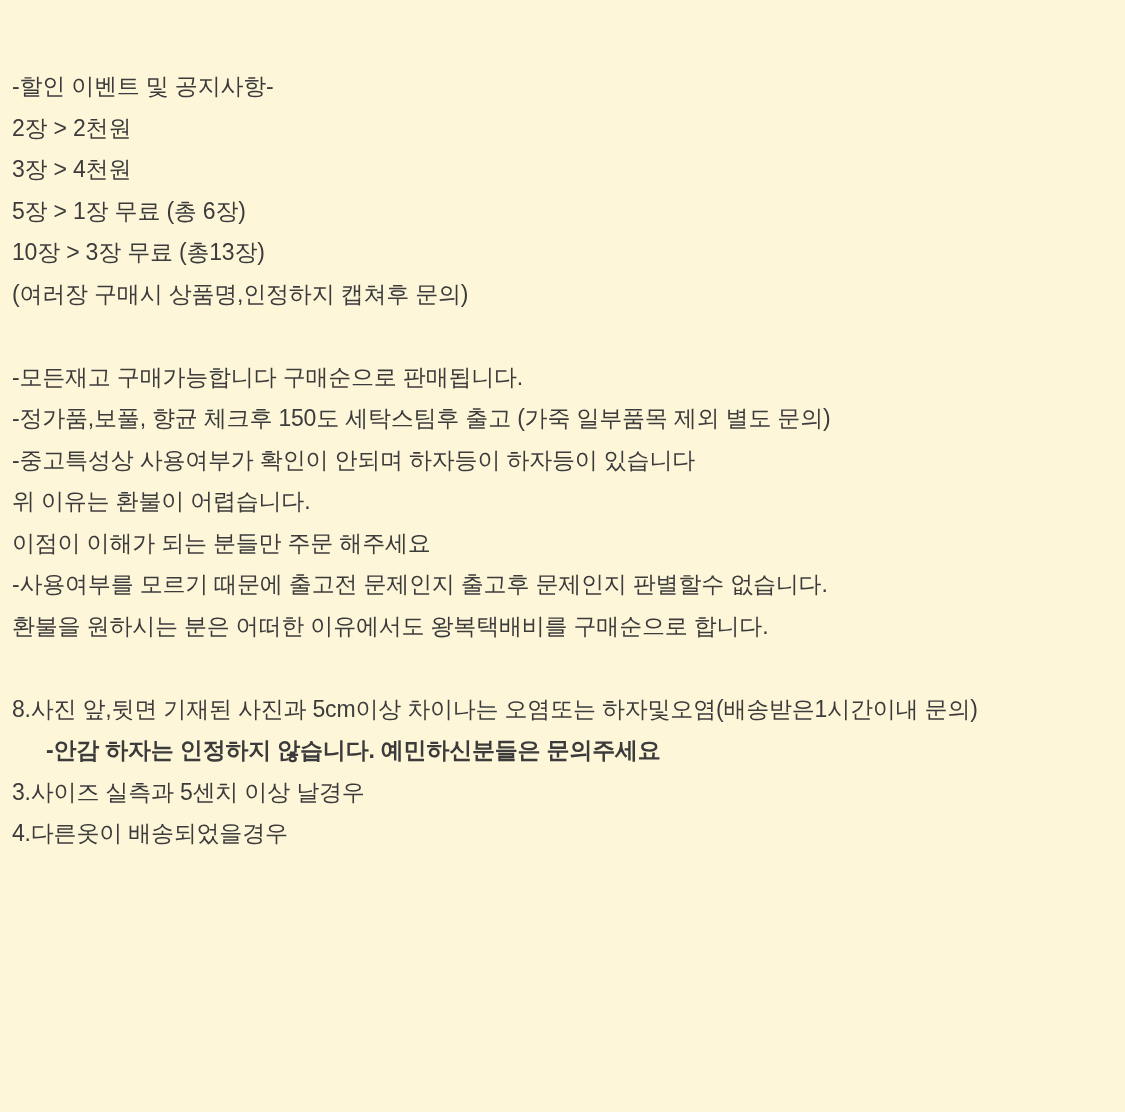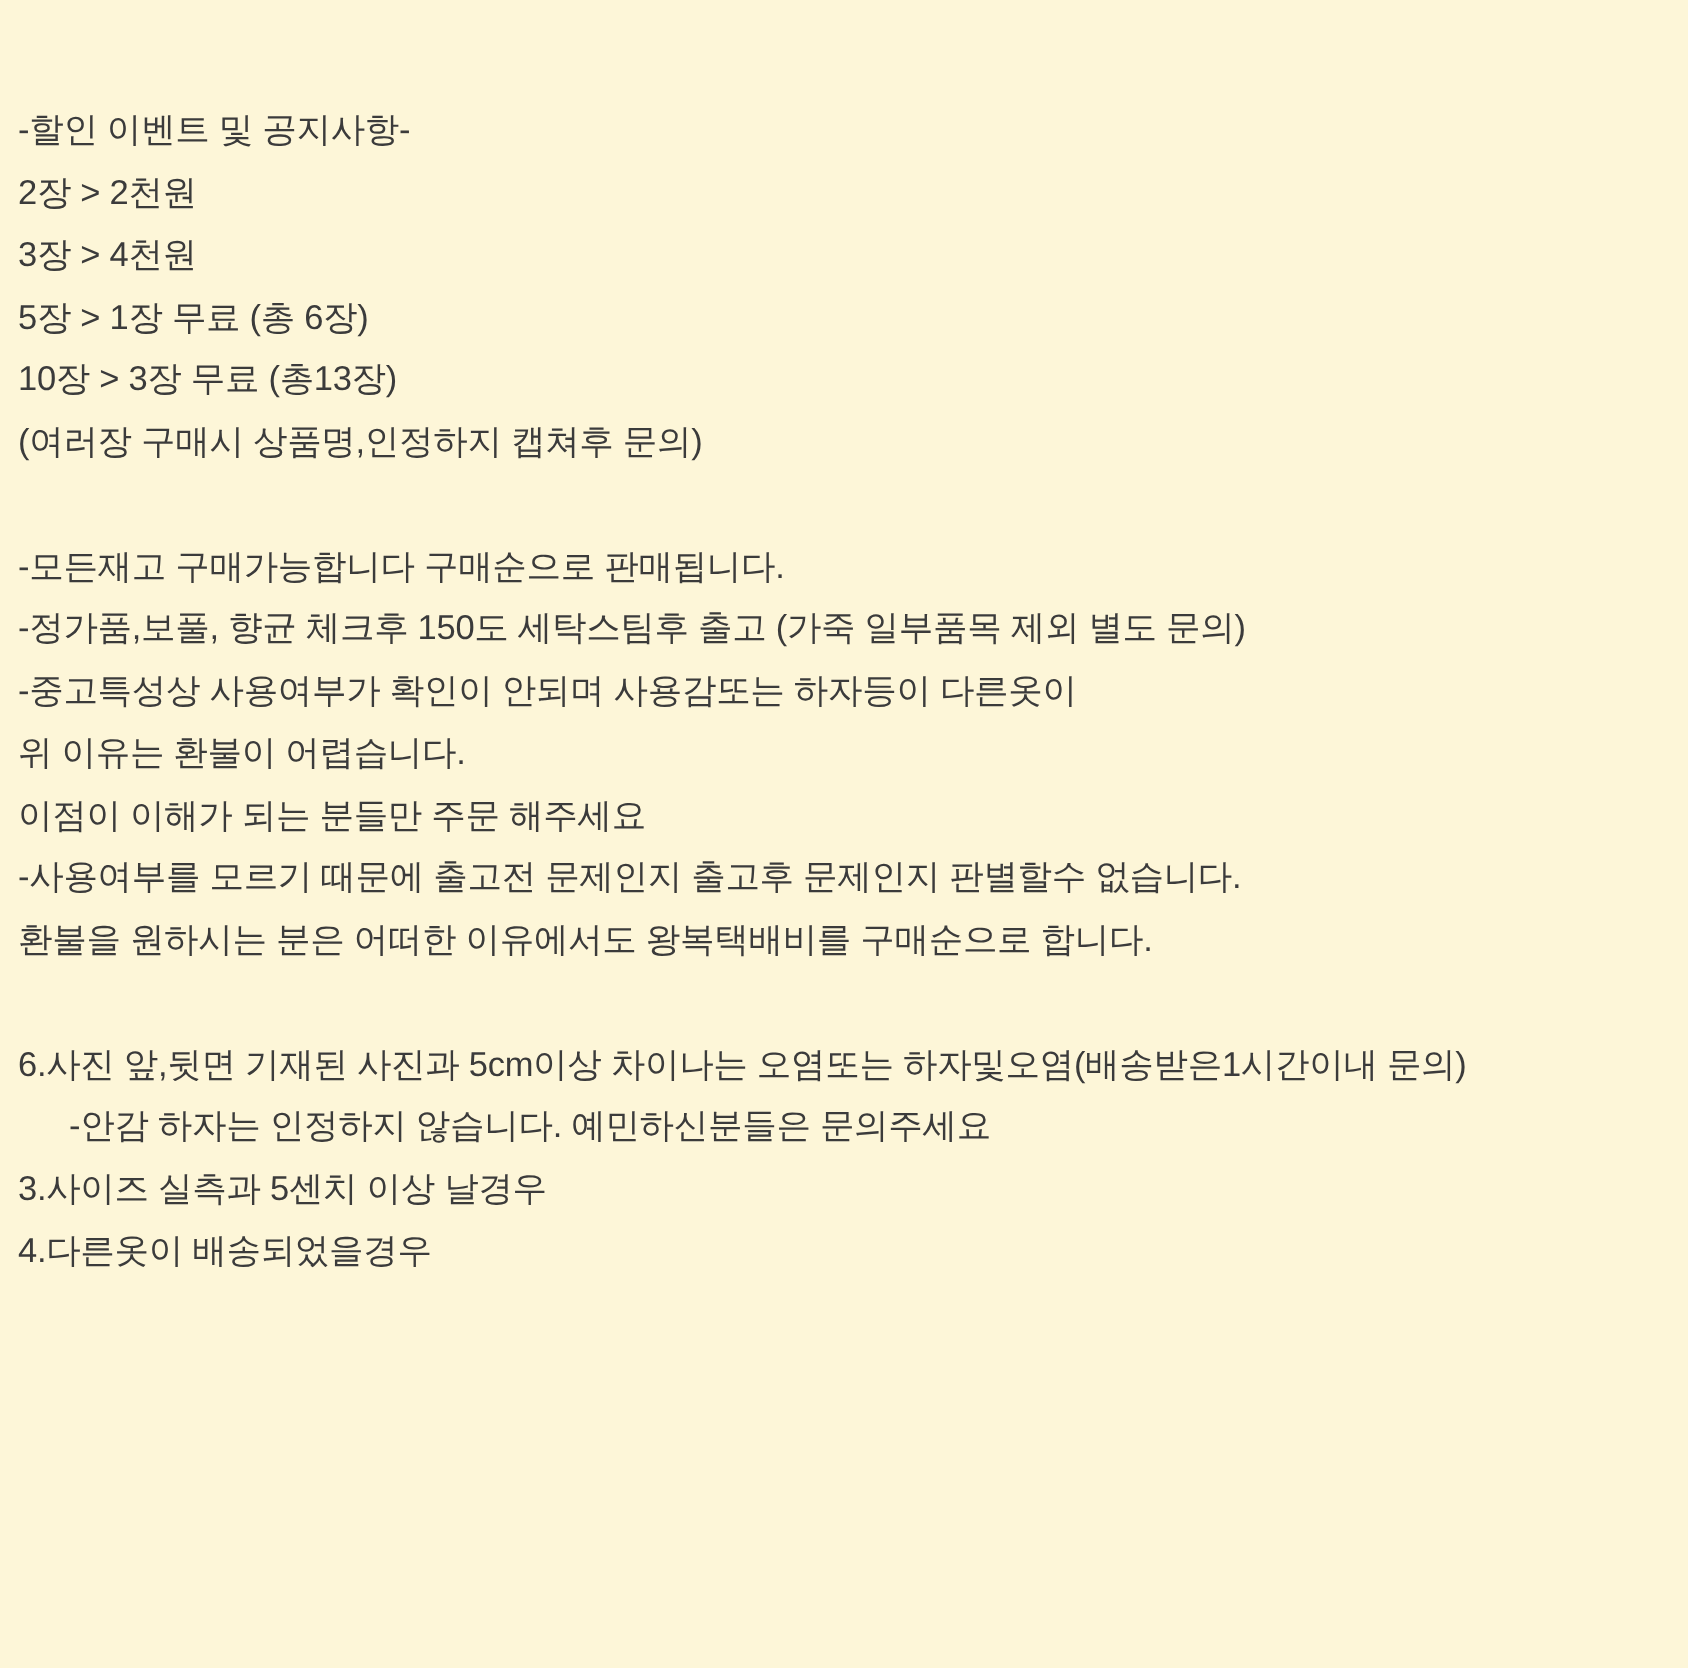--- a/index.html
+++ b/index.html
@@ -26,20 +26,21 @@
   }
   .line {
     font-size: 23px;
     line-height: 41.5px;
     letter-spacing: -0.2px;
     white-space: pre;
     color: #3b3b3b;
   }
   .line.indented {
     padding-left: 34px;
+    font-weight: bold;
   }
   .spacer {
     height: 41.5px;
   }
 </style>
 </head>
 <body>
 
 <div class="page">
 
@@ -50,29 +51,29 @@
     <div class="line">5장 &gt; 1장 무료 (총 6장)</div>
     <div class="line">10장 &gt; 3장 무료 (총13장)</div>
     <div class="line">(여러장 구매시 상품명,인정하지 캡쳐후 문의)</div>
   </div>
 
   <div class="spacer"></div>
 
   <div class="block">
     <div class="line">-모든재고 구매가능합니다 구매순으로 판매됩니다.</div>
     <div class="line">-정가품,보풀, 향균 체크후 150도 세탁스팀후 출고 (가죽 일부품목 제외 별도 문의)</div>
-    <div class="line">-중고특성상 사용여부가 확인이 안되며 사용감또는 하자등이 다른옷이</div>
+    <div class="line">-중고특성상 사용여부가 확인이 안되며 하자등이 하자등이 있습니다</div>
     <div class="line">위 이유는 환불이 어렵습니다.</div>
     <div class="line">이점이 이해가 되는 분들만 주문 해주세요</div>
     <div class="line">-사용여부를 모르기 때문에 출고전 문제인지 출고후 문제인지 판별할수 없습니다.</div>
     <div class="line">환불을 원하시는 분은 어떠한 이유에서도 왕복택배비를 구매순으로 합니다.</div>
   </div>
 
   <div class="spacer"></div>
 
   <div class="block">
-    <div class="line">6.사진 앞,뒷면 기재된 사진과 5cm이상 차이나는 오염또는 하자및오염(배송받은1시간이내 문의)</div>
+    <div class="line">8.사진 앞,뒷면 기재된 사진과 5cm이상 차이나는 오염또는 하자및오염(배송받은1시간이내 문의)</div>
     <div class="line indented">-안감 하자는 인정하지 않습니다. 예민하신분들은 문의주세요</div>
     <div class="line">3.사이즈 실측과 5센치 이상 날경우</div>
     <div class="line">4.다른옷이 배송되었을경우</div>
   </div>
 
 </div>
 
 </body></html>

